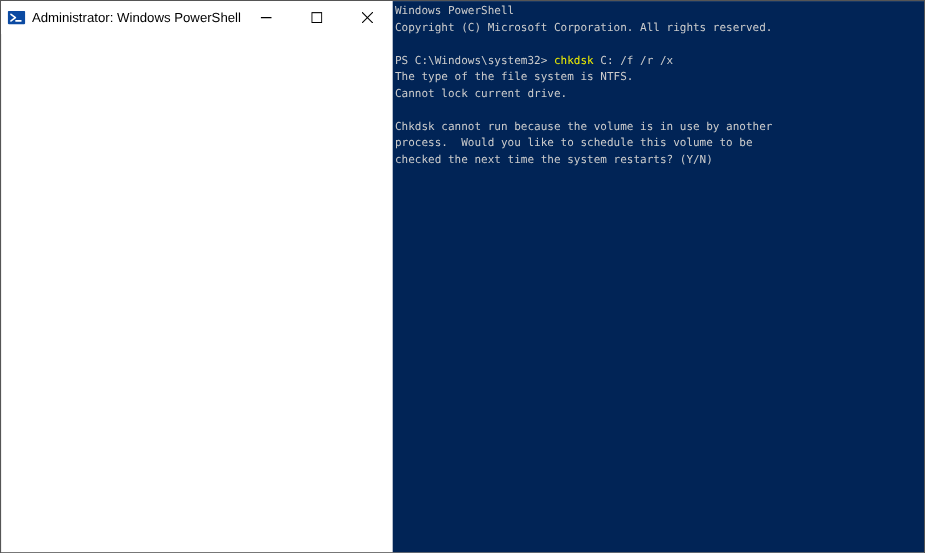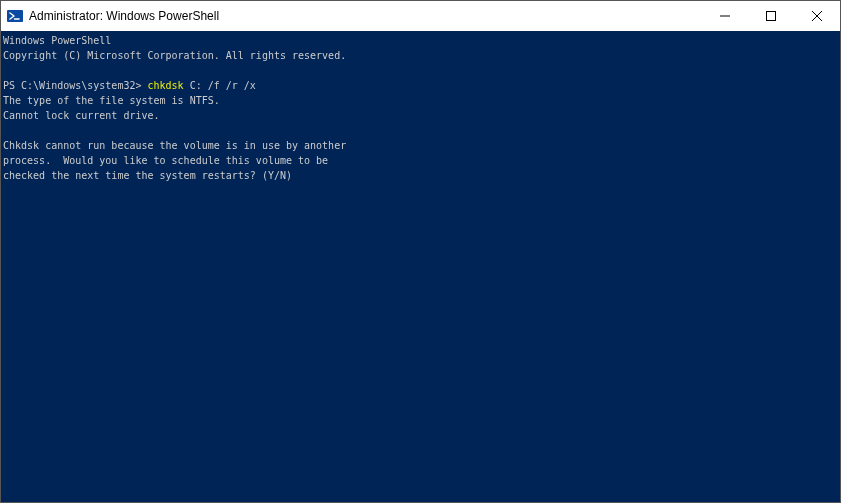--- a/index.html
+++ b/index.html
@@ -11,21 +11,21 @@
       width: 841px;
       height: 503px;
       font-family: "Segoe UI", Tahoma, sans-serif;
       background: #ffffff;
       overflow: hidden;
     }
     .window {
       width: 100%;
       height: 100%;
       display: flex;
-      flex-direction: column;
+      flex-direction: row;
       border: 1px solid #555;
     }
     .titlebar {
       height: 30px;
       background: #ffffff;
       display: flex;
       align-items: center;
       padding-left: 6px;
       font-size: 12px;
       color: #000000;

